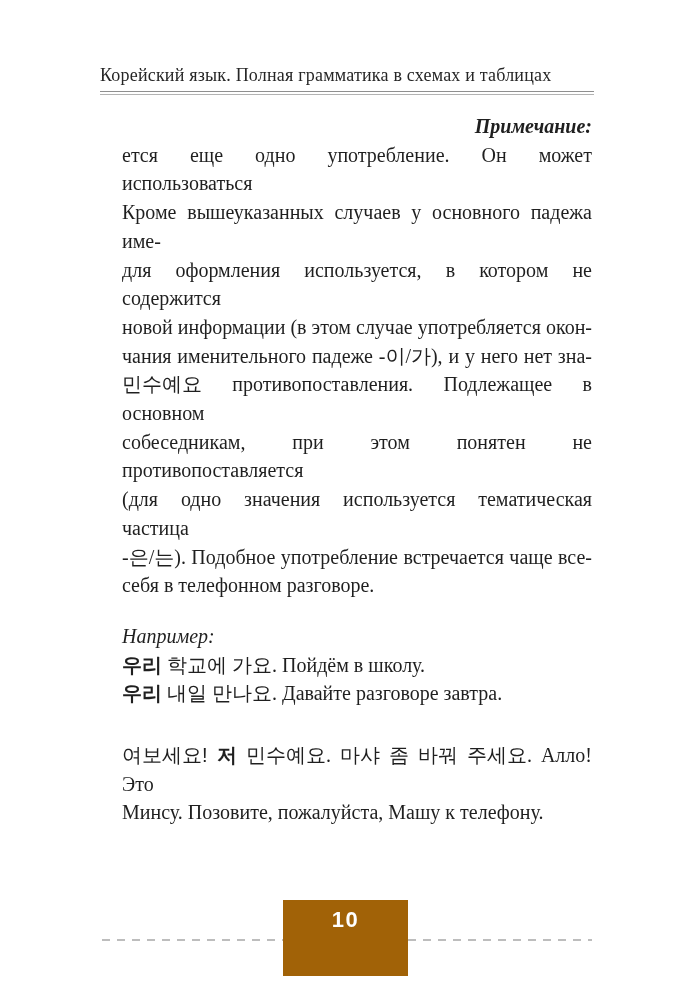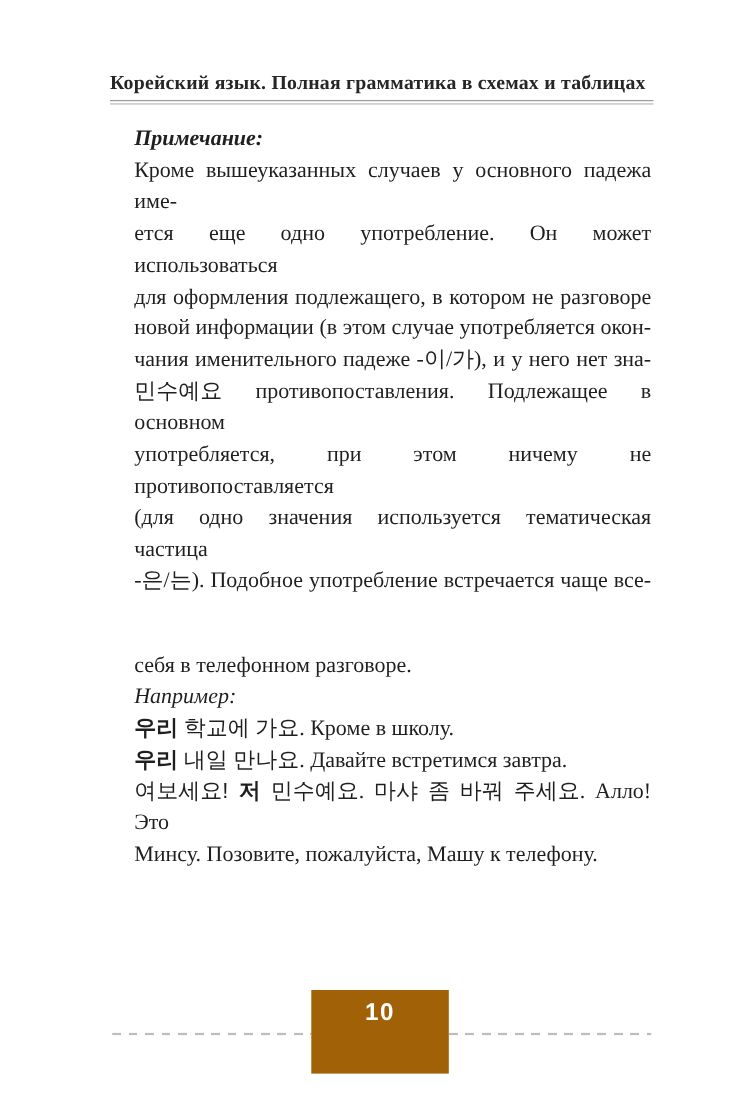--- a/index.html
+++ b/index.html
@@ -17,21 +17,20 @@
   .header-title {
     position: absolute;
     left: 100px;
     top: 64px;
     width: 494px;
     font-size: 18px;
     line-height: 22px;
     color: #262626;
     letter-spacing: 0.2px;
     white-space: nowrap;
-    font-weight: bold;
   }
   .header-rule {
     position: absolute;
     left: 100px;
     top: 91px;
     width: 494px;
     height: 2px;
     border-top: 1px solid #8f8f8f;
     border-bottom: 1px solid #b3b3b3;
   }
@@ -41,40 +40,41 @@
     position: absolute;
     left: 122px;
     top: 112px;
     width: 470px;
     font-size: 20px;
     line-height: 28.7px;
   }
   .note-label {
     font-weight: bold;
     font-style: italic;
-    text-align: left;
+    text-align: right;
   }
   .jline {
     text-align: justify;
     text-align-last: justify;
     white-space: normal;
   }
   .lline {
     text-align: left;
     text-align-last: left;
-    margin-top: 48px;
   }
   .examples-label {
     font-style: italic;
+    margin-top: 22px;
     text-align: left;
   }
   .ex-line { text-align: left; }
   .ex-line.justify {
     text-align: justify;
     text-align-last: justify;
+    margin-top: 33px;
   }
   .b { font-weight: bold; }
   .ko { font-family: Liberation Sans, sans-serif; }
 
   
   .dash {
     position: absolute;
     top: 939px;
     height: 2px;
     background: repeating-linear-gradient(90deg, #bdbdbd 0 8px, rgba(0,0,0,0) 8px 15px);
@@ -104,36 +104,36 @@
 <body>
 
 <div class="page">
 
   <div class="header-title">Корейский язык. Полная грамматика в схемах и таблицах</div>
   <div class="header-rule"></div>
 
   <div class="body-block">
     <div class="note-label">Примечание:</div>
 
+    <div class="jline">ется еще одно употребление. Он может использоваться</div>
     <div class="jline">Кроме вышеуказанных случаев у основного падежа име-</div>
-    <div class="jline">ется еще одно употребление. Он может использоваться</div>
-    <div class="jline">для оформления подлежащего, в котором не разговоре</div>
+    <div class="jline">для оформления используется, в котором не содержится</div>
     <div class="jline">новой информации (в этом случае употребляется окон-</div>
     <div class="jline">чания именительного падеже -이/가), и у него нет зна-</div>
     <div class="jline">민수예요 противопоставления. Подлежащее в основном</div>
-    <div class="jline">употребляется, при этом ничему не противопоставляется</div>
+    <div class="jline">собеседникам, при этом понятен не противопоставляется</div>
     <div class="jline">(для одно значения используется тематическая частица</div>
     <div class="jline">-은/는). Подобное употребление встречается чаще все-</div>
     <div class="lline">себя в телефонном разговоре.</div>
 
     <div class="examples-label">Например:</div>
 
-    <div class="ex-line"><span></span><span class="b ko">우리</span><span> 학교에 가요. Кроме в школу.</span></div>
+    <div class="ex-line"><span></span><span class="b ko">우리</span><span> 학교에 가요. Пойдём в школу.</span></div>
 
-    <div class="ex-line"><span></span><span class="b ko">우리</span><span> 내일 만나요. Давайте встретимся завтра.</span></div>
+    <div class="ex-line"><span></span><span class="b ko">우리</span><span> 내일 만나요. Давайте разговоре завтра.</span></div>
 
     <div class="ex-line justify"><span class="ko">여보세요! </span><span class="b ko">저</span><span> 민수예요. 마샤 좀 바꿔 주세요. Алло! Это</span></div>
 
     <div class="ex-line"><span>Минсу. Позовите, пожалуйста, Машу к телефону.</span><span class="b ko"></span><span></span></div>
   </div>
 
   <div class="dash dash-left"></div>
   <div class="dash dash-right"></div>
   <div class="pagebox">
     <span class="pagenum">10</span>

